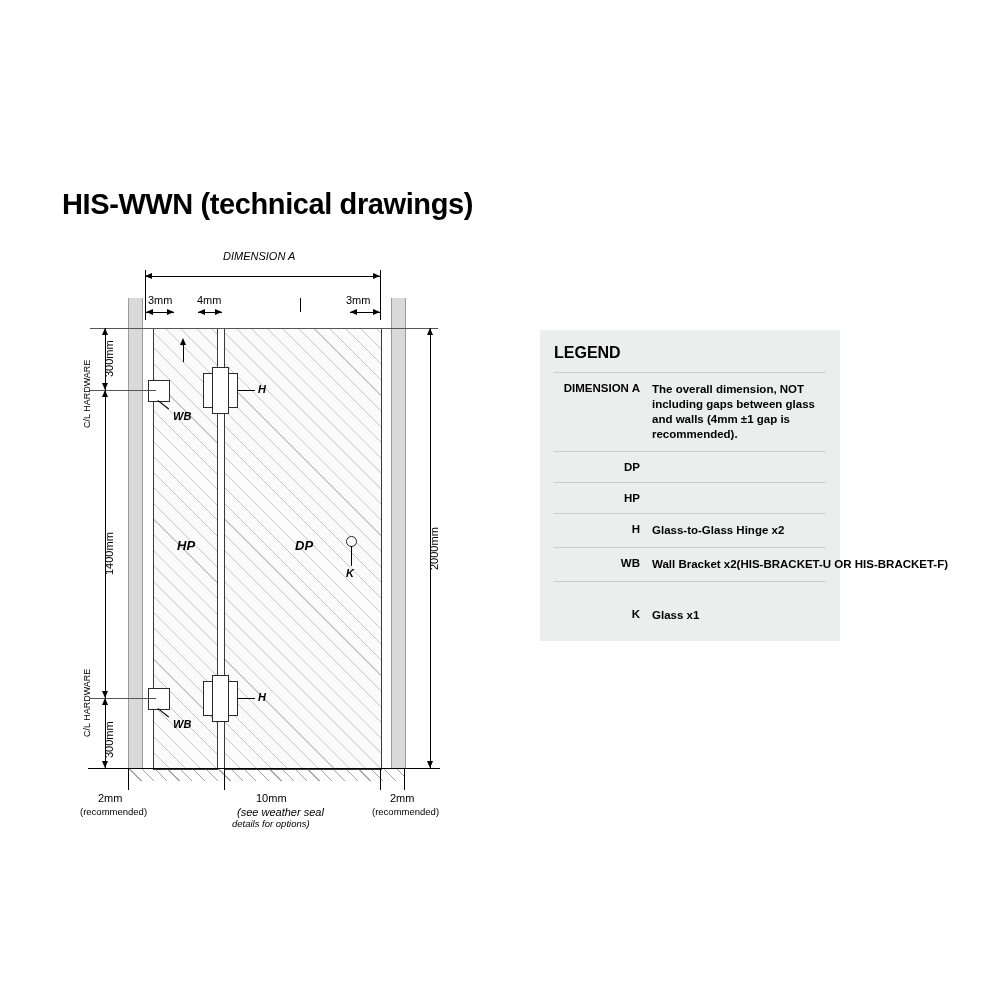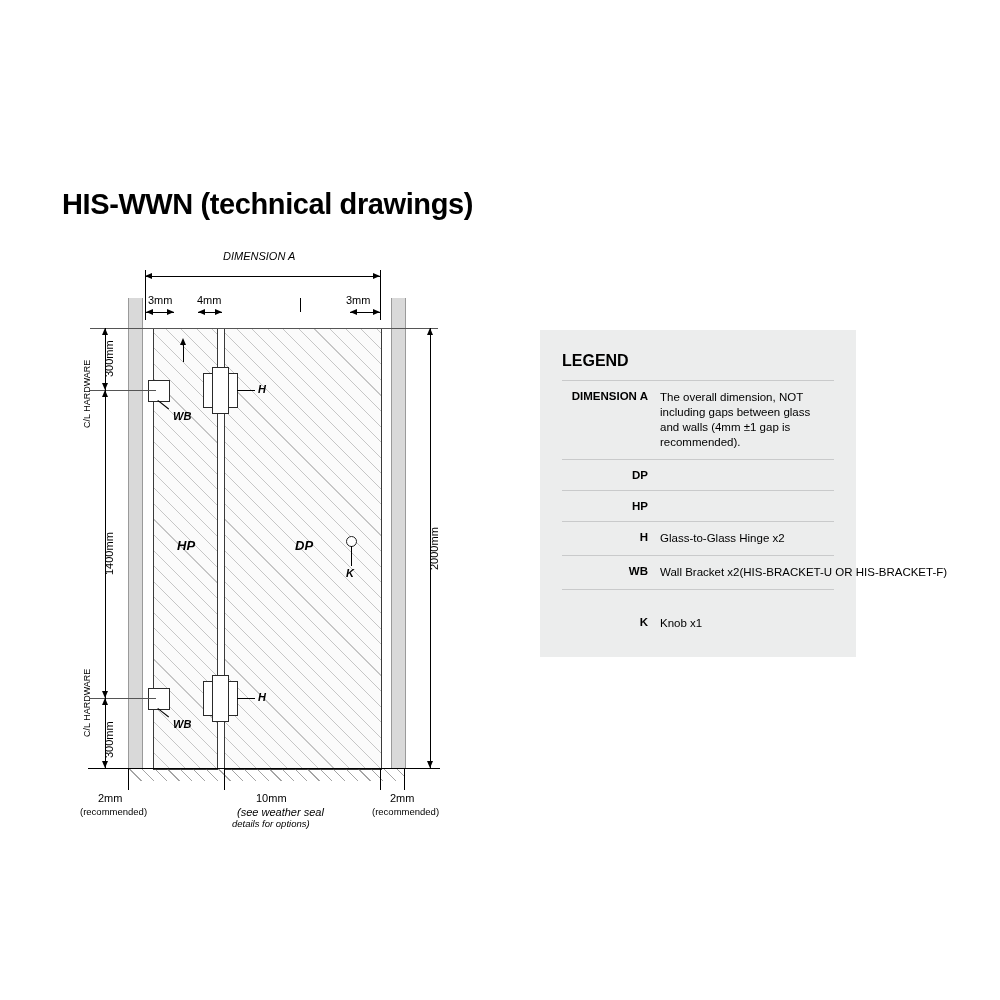--- a/index.html
+++ b/index.html
@@ -116,21 +116,21 @@
     background: #fff;
   }
 
   
   #legend {
     position: absolute;
     left: 540px;
     top: 330px;
     width: 300px;
     background: #eceded;
-    padding: 8px;
+    padding: 0;
   }
   #legend-title {
     font-size: 16px;
     font-weight: bold;
     padding: 14px 0 10px 14px;
   }
   .legend-sep {
     height: 1px;
     background: #c9cacb;
     margin: 0 14px;
@@ -145,20 +145,21 @@
     text-align: right;
     padding-right: 12px;
     font-size: 11.5px;
     font-weight: bold;
     box-sizing: border-box;
   }
   .legend-val {
     font-size: 11.5px;
     line-height: 15px;
     padding-right: 6px;
+    font-weight: bold;
   }
   .legend-row.wide .legend-val { white-space: nowrap; }
   #legend-note {
     font-size: 10px;
     font-style: italic;
     text-align: center;
     padding: 14px 8px 12px 8px;
     background: #ffffff;
   }
 </style>
@@ -308,16 +309,16 @@
   <div class="legend-sep"></div>
 
   <div class="legend-row wide">
     <div class="legend-key">WB</div>
     <div class="legend-val">Wall Bracket x2(HIS-BRACKET-U OR HIS-BRACKET-F)</div>
   </div>
   <div class="legend-sep"></div>
 
   <div class="legend-row" style="padding-top:26px; padding-bottom:18px;">
     <div class="legend-key">K</div>
-    <div class="legend-val">Knob x1</div>
+    <div class="legend-val">Glass x1</div>
   </div>
 
 </div>
 
 </body></html>

